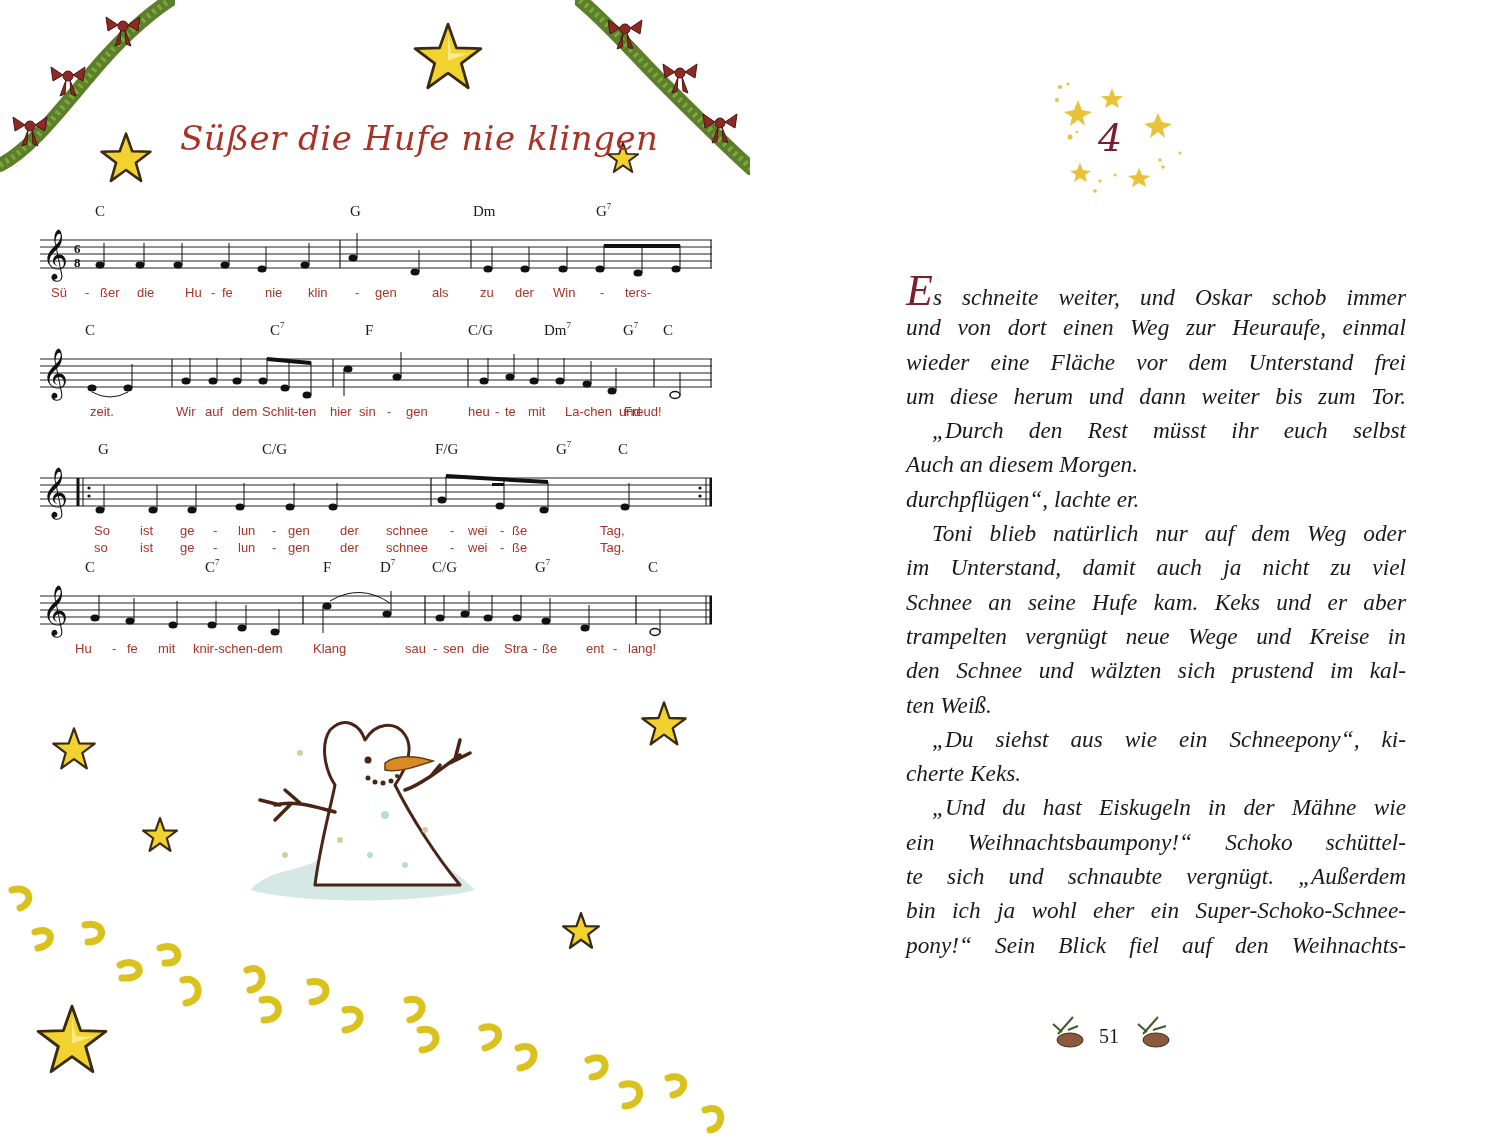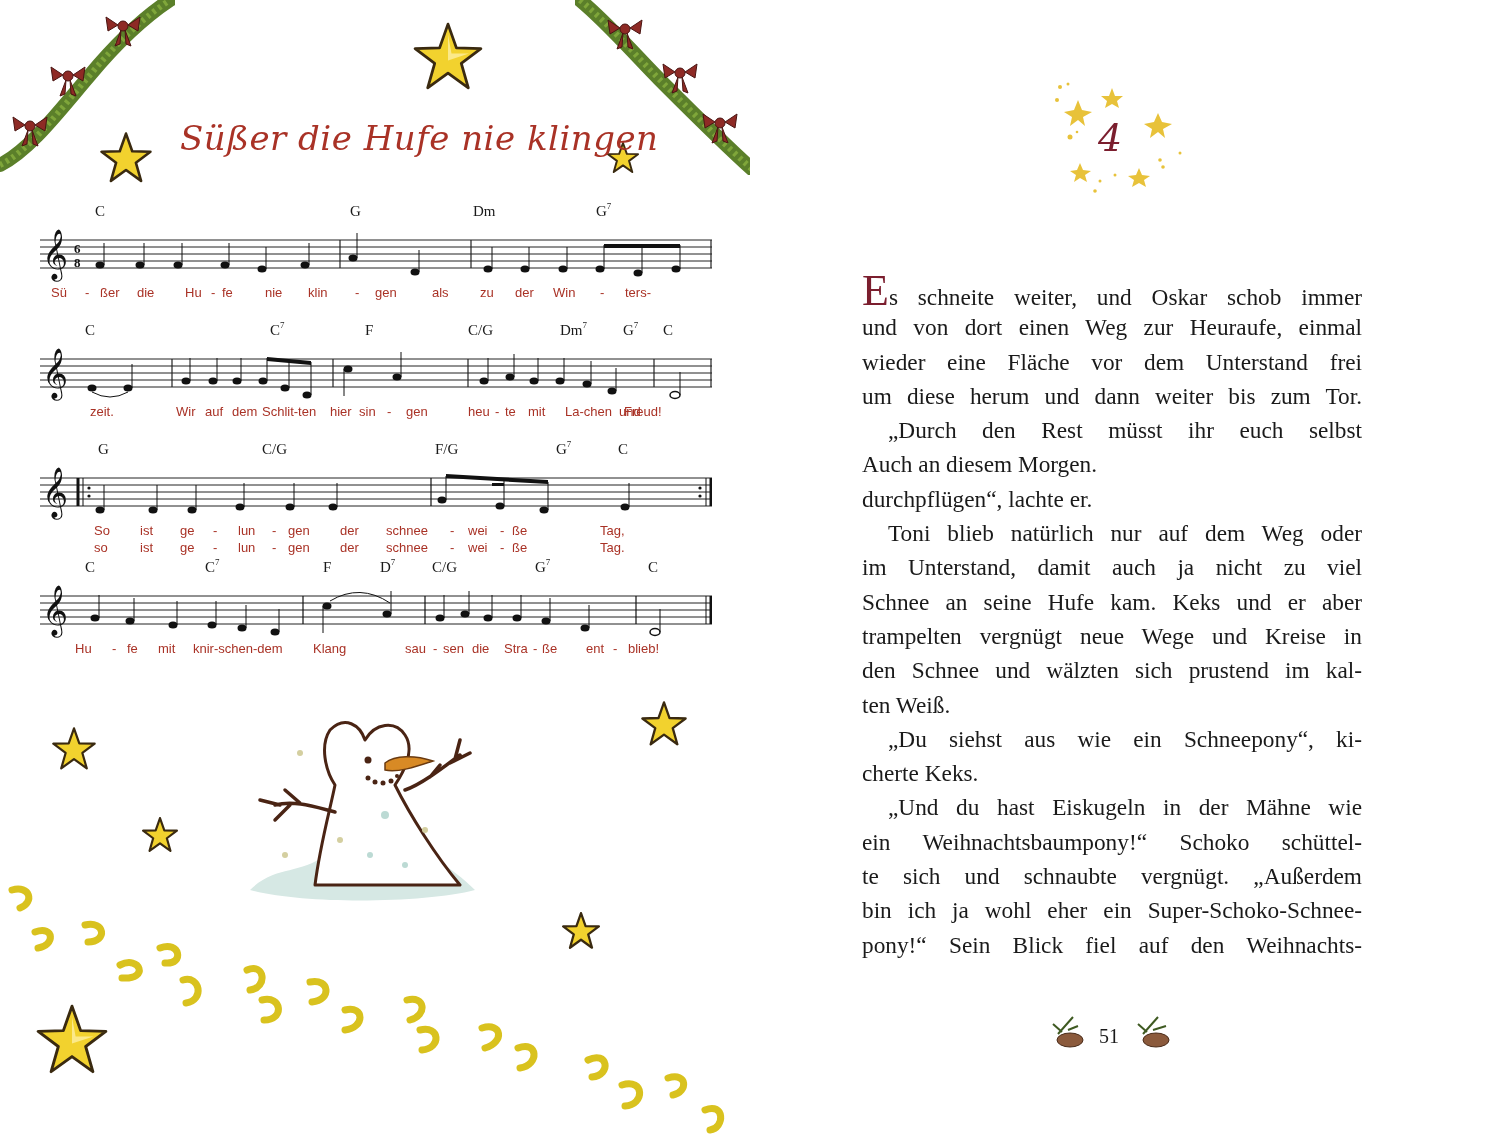--- a/index.html
+++ b/index.html
@@ -42,23 +42,24 @@
     }
 
     
     .chapter-mark { position: absolute; left: 1040px; top: 80px; width: 160px; height: 120px; }
     .chapter-num {
       position: absolute; left: 1098px; top: 116px; font-family: "DejaVu Serif", serif;
       font-style: italic; font-size: 38px; color: #7b1e2e;
     }
 
     .body-text {
-      position: absolute; left: 862px; top: 276px; width: 500px;
+      position: absolute; left: 906px; top: 276px; width: 500px;
       font-family: "Liberation Serif", serif; font-size: 23.3px; line-height: 34.3px;
       color: #1a1a1a;
+      font-style: italic;
     }
     .dropcap {
       color: #7b1e2e; font-size: 44px; line-height: 30px;
       font-family: "Liberation Serif", serif;
     }
     .line { display: block; text-align: justify; text-align-last: justify; height: 34.3px; white-space: nowrap; }
     .line.last { text-align-last: left; }
     .line.ind { padding-left: 26px; }
 
     .page-footer { position: absolute; left: 1048px; top: 1012px; width: 130px; height: 40px; }
@@ -233,21 +234,21 @@
       <span class="lyric" style="left:585px">ters-</span>
     </div>
   </div>
 
   <div class="system" style="top:322px;">
     <div class="chords">
       <span class="chord" style="left:45px;"><span>C</span></span>
       <span class="chord" style="left:230px;"><span>C</span><sup>7</sup></span>
       <span class="chord" style="left:325px;"><span>F</span></span>
       <span class="chord" style="left:428px;"><span>C/G</span></span>
-      <span class="chord" style="left:520px;text-align:right;"><span>Dm</span><sup>7</sup></span>
+      <span class="chord" style="left:504px;text-align:right;"><span>Dm</span><sup>7</sup></span>
       <span class="chord" style="left:583px;"><span>G</span><sup>7</sup></span>
       <span class="chord" style="left:623px;"><span>C</span></span>
     </div>
     <div class="staff">
       <svg width="672" height="60" viewBox="0 0 672 60">
         <g stroke="#222" stroke-width="1">
             <line x1="0" y1="15" x2="672" y2="15"></line>
             <line x1="0" y1="22" x2="672" y2="22"></line>
             <line x1="0" y1="29" x2="672" y2="29"></line>
             <line x1="0" y1="36" x2="672" y2="36"></line>
@@ -482,21 +483,21 @@
       <span class="lyric" style="left:273px">Klang</span>
       <span class="lyric" style="left:365px">sau</span>
       <span class="lyric" style="left:393px">-</span>
       <span class="lyric" style="left:403px">sen</span>
       <span class="lyric" style="left:432px">die</span>
       <span class="lyric" style="left:464px">Stra</span>
       <span class="lyric" style="left:493px">-</span>
       <span class="lyric" style="left:502px">ße</span>
       <span class="lyric" style="left:546px">ent</span>
       <span class="lyric" style="left:573px">-</span>
-      <span class="lyric" style="left:588px">blieb!</span>
+      <span class="lyric" style="left:588px">lang!</span>
     </div>
   </div>
 
   <div class="snowman">
     <svg width="250" height="190" viewBox="0 0 250 190">
       <path d="M5,175 C30,150 55,160 80,140 C95,115 110,135 125,115 C140,100 150,130 165,120 C180,140 205,150 230,175 C180,188 60,190 5,175 Z" fill="#d6e8e4"></path>
       <path d="M70,170 C75,130 85,95 90,70 C80,55 75,30 85,15 C100,0 115,10 120,25 C130,8 150,5 160,20 C170,35 160,55 150,70 C165,100 190,140 215,170 Z" fill="#ffffff" stroke="#4a2414" stroke-width="3" stroke-linejoin="round"></path>
       <circle cx="123" cy="45" r="3.5" fill="#4a2414"></circle>
       <path d="M140,48 C150,40 170,40 188,46 C170,52 152,58 140,55 Z" fill="#d88a25" stroke="#6a3a10" stroke-width="1.5"></path>
       <g fill="#4a2414">

